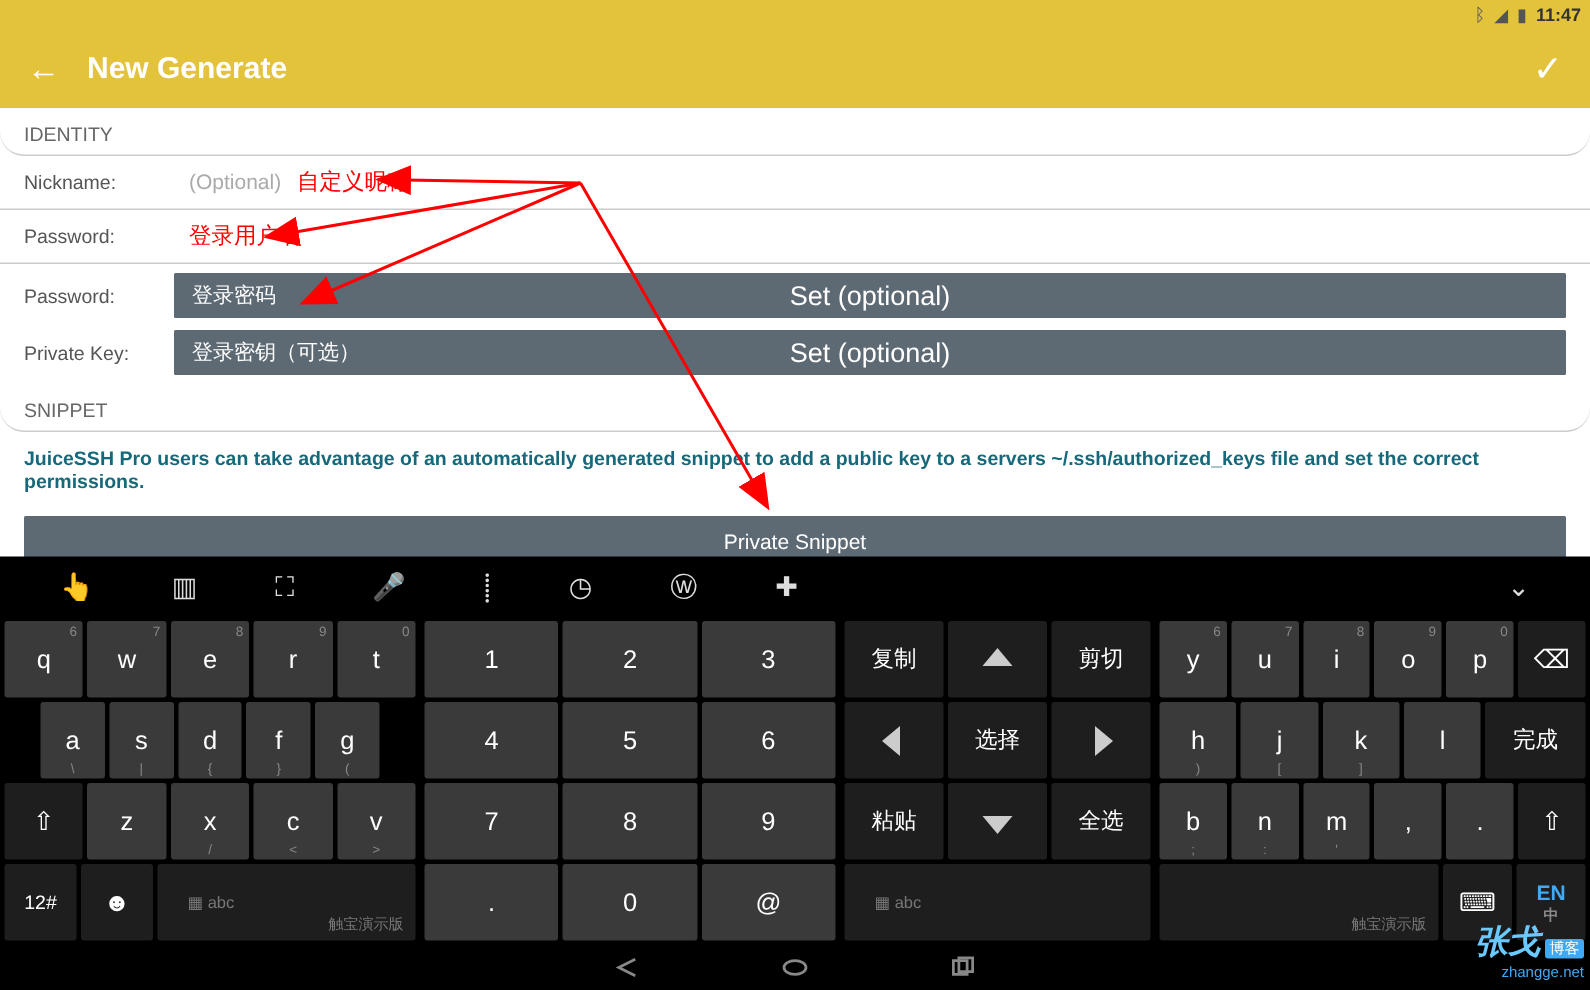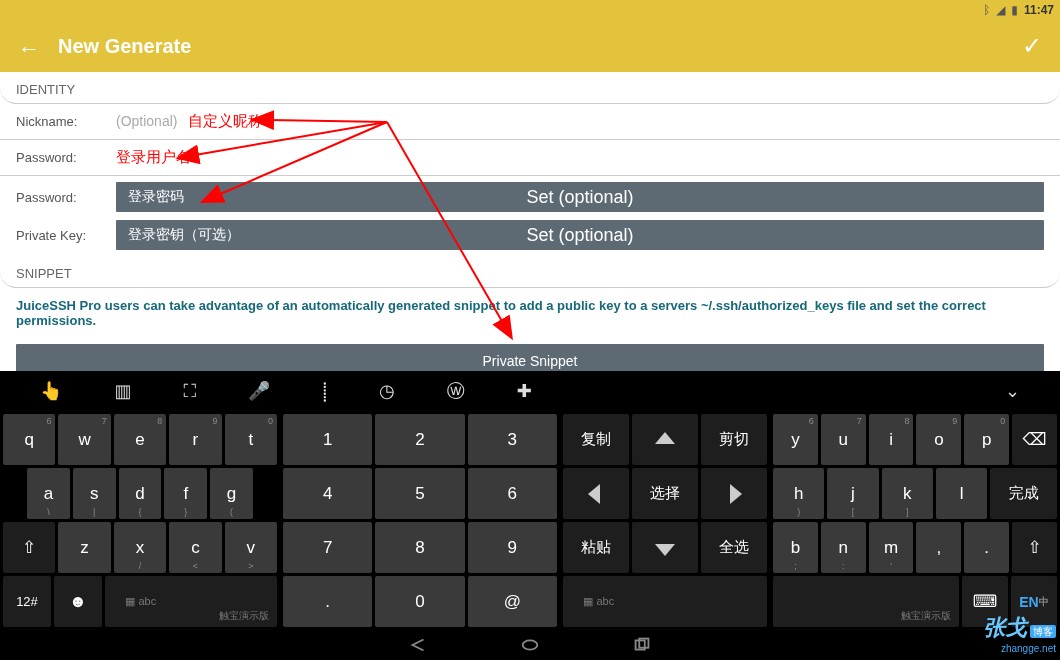--- a/index.html
+++ b/index.html
@@ -9,21 +9,21 @@
   .status-bar .time { color: #333; font-weight: bold; }
 
   .app-bar { height: 52px; background: #e4c33c; display: flex; align-items: center; padding: 0 18px; color: #fff; }
   .app-bar .back { font-size: 22px; margin-right: 18px; }
   .app-bar .title { font-size: 20px; font-weight: bold; flex: 1; }
   .app-bar .check { font-size: 24px; }
 
   .section-header { padding: 10px 16px 6px; color: #666; font-size: 13px; border-bottom: 1px solid #ccc; border-radius: 16px; }
   .field-row { display: flex; align-items: center; padding: 8px 16px; border-bottom: 1px solid #ccc; min-height: 36px; }
   .field-label { width: 100px; color: #555; font-size: 13px; }
-  .input-wrap { flex: 1; position: relative; }
+  .input-wrap { flex: 1; position: relative; margin-left: 10px; }
   .text-input { width: 100%; border: none; outline: none; font-size: 14px; padding: 4px 0; background: transparent; }
   .placeholder-text { color: #aaa; font-size: 14px; }
   .annot { color: #ff0000; font-size: 15px; margin-left: 6px; }
 
   .set-row { display: flex; align-items: center; padding: 6px 16px; }
   .set-box { flex: 1; background: #5d6a74; color: #fff; height: 30px; display: flex; align-items: center; position: relative; border-radius: 1px; }
   .set-box .left-txt { color: #fff; font-size: 14px; padding-left: 12px; }
   .set-box .center-txt { position: absolute; left: 50%; transform: translateX(-50%); font-size: 18px; }
 
   .snippet-desc { padding: 10px 16px; color: #16697a; font-size: 13px; font-weight: bold; }
@@ -330,21 +330,21 @@
           </div>
         <div class="key">,</div>
         <div class="key">.</div>
         <div class="key dark">⇧</div>
       </div>
       <div class="kb-row">
         <div class="key dark spacebar">
           <span class="demo">触宝演示版</span>
         </div>
         <div class="key dark" style="flex:0 0 46px">⌨</div>
-        <div class="key dark en" style="flex:0 0 46px;flex-direction:row;gap:0">
+        <div class="key dark en" style="flex:0 0 46px;flex-direction:column;gap:0">
           <span>EN</span>
             <span style="font-size:10px;color:#888">中</span>
         </div>
       </div>
     </div>
   </div>
 </div>
 
 <div class="navbar">
   <svg viewBox="0 0 24 16">

